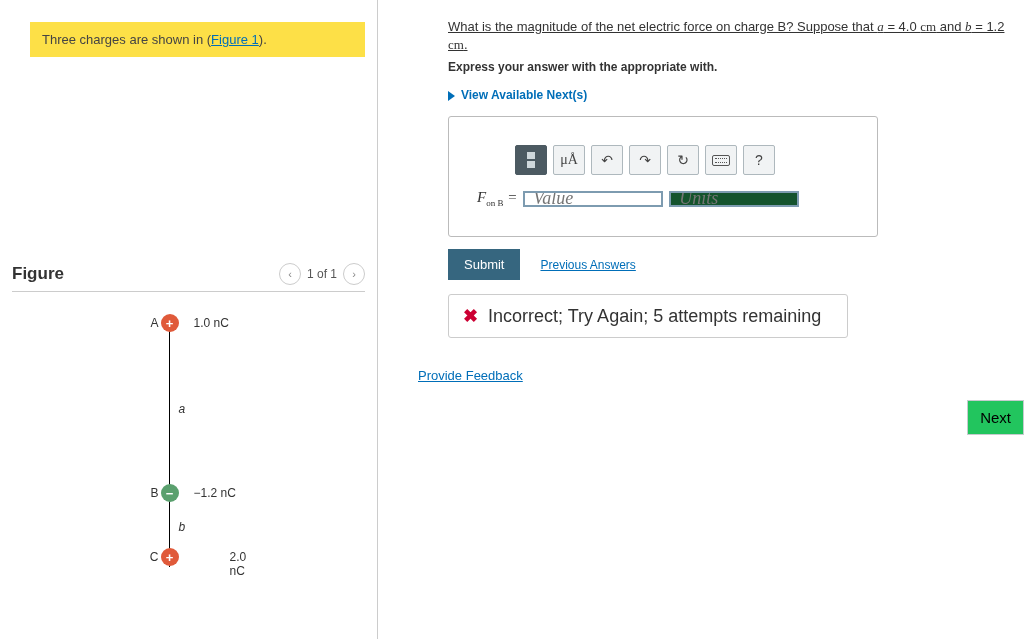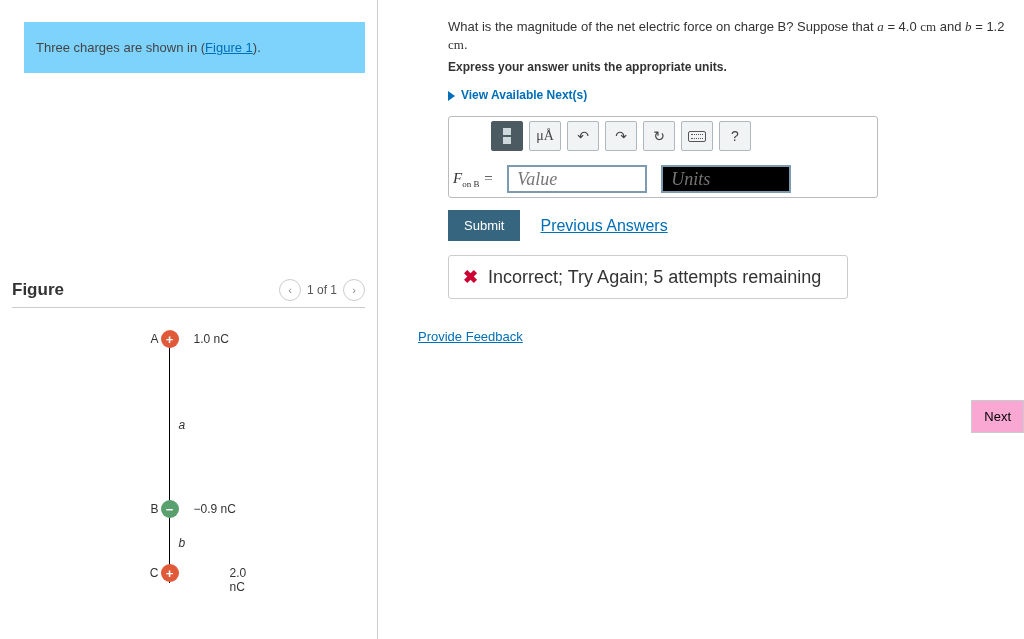--- a/index.html
+++ b/index.html
@@ -1,20 +1,20 @@
 <!DOCTYPE html>
 <html><head>
 <meta charset="utf-8">
 <style>
   * { box-sizing: border-box; }
   html, body { margin: 0; padding: 0; font-family: Arial, Helvetica, sans-serif; font-size: 13px; color: #333; background: #fff; }
   .page { display: flex; width: 1024px; height: 639px; }
   .left-col { width: 378px; border-right: 1px solid #ccc; padding: 0 12px; }
   .right-col { flex: 1; padding: 0 0 0 0; }
-  .problem-header { background: #7dd3fc; padding: 18px 12px; margin: 22px 0 0 12px; font-size: 13px; color: #444; }
+  .problem-header { background: #fde047; padding: 10px 12px; margin: 22px 0 0 18px; font-size: 13px; color: #444; }
   .problem-header a { color: #006eb8; text-decoration: underline; }
   .figure-block { margin: 200px 0 0 0; }
   .figure-head { display: flex; align-items: center; justify-content: space-between; padding: 6px 0; border-bottom: 1px solid #ccc; }
   .figure-title { font-size: 17px; font-weight: bold; color: #333; }
   .pager { display: flex; align-items: center; gap: 6px; font-size: 12px; color: #555; }
   .pager-btn { width: 22px; height: 22px; border: 1px solid #ccc; border-radius: 50%; background: #fff; display: inline-flex; align-items: center; justify-content: center; color: #888; cursor: pointer; font-size: 11px; }
   .figure-canvas { margin-top: 20px; display:flex; justify-content:center; }
   .charge-line { position: relative; width: 140px; height: 260px; }
   .vline { position: absolute; left: 50px; top: 10px; bottom: 5px; width: 1px; background: #000; }
   .tick { position: absolute; left: 45px; width: 10px; height: 1px; background: #000; }
@@ -24,49 +24,49 @@
   .clabel { position:absolute; font-size:12px; color:#333; }
   .leftlbl { right: 100px; text-align:right; }
   .rightlbl { left: 75px; }
   .ital { font-style: italic; }
 
   .part-header { display:flex; align-items:center; padding: 10px 14px; background:#f4f6f7; border-bottom:1px solid #e0e0e0; margin: 26px 0 0 40px; }
   .caret-down { width:0; height:0; border-left:5px solid transparent; border-right:5px solid transparent; border-top:7px solid #333; margin-right: 18px; }
   .part-title { font-weight: bold; font-size: 13px; }
 
   .part-body { margin: 18px 0 0 70px; max-width: 560px; font-size: 13px; }
-  .question { margin-bottom: 0; line-height: 1.4; }
+  .question { margin-bottom: 0; line-height: 1.4; text-decoration: underline; }
   .varserif { font-family: "Times New Roman", serif; font-style: italic; }
   .units-text { font-family: "Times New Roman", serif; }
   .instruct { font-weight: bold; font-size: 12px; margin: 6px 0 14px 0; }
   .hint-link { color:#006eb8; font-weight:bold; font-size:12px; cursor:pointer; }
   .hint-link .tri { display:inline-block; width:0; height:0; border-top:5px solid transparent; border-bottom:5px solid transparent; border-left:7px solid #006eb8; margin-right:6px; vertical-align:middle; }
 
-  .answer-box { border:1px solid #bbb; border-radius:3px; padding: 4px; margin-top: 14px; width: 430px; }
+  .answer-box { border:1px solid #bbb; border-radius:3px; padding: 28px; margin-top: 14px; width: 430px; }
   .toolbar { display:flex; gap:6px; align-items:center; margin: 0 0 14px 38px; }
   .tbtn { width:32px; height:30px; border:1px solid #aeb8bd; background:#f1f3f4; border-radius:2px; display:inline-flex; align-items:center; justify-content:center; cursor:pointer; color:#444; font-size:14px; }
   .tbtn.dark { background:#4c5a62; border-color:#4c5a62; color:#fff; }
   .tbtn.sym { font-family:"Times New Roman", serif; }
-  .input-row { display:flex; align-items:center; gap:14px; }
+  .input-row { display:flex; align-items:center; gap:6px; }
   .F-label { font-family:"Times New Roman", serif; font-style:italic; font-size:15px; }
   .F-label .sub { font-size:9px; font-style:normal; vertical-align:sub; }
-  .val-input, .unit-input { border:2px solid #7d9bb0; height:28px; padding: 0 8px; font-family:"Times New Roman", serif; font-style:italic; font-size:18px; color:#999; }
+  .val-input, .unit-input { border:2px solid #7d9bb0; height:16px; padding: 0 8px; font-family:"Times New Roman", serif; font-style:italic; font-size:18px; color:#999; }
   .val-input { width: 140px; background:#fff; }
-  .unit-input { width: 130px; background:#000000; }
+  .unit-input { width: 130px; background:#14532d; }
 
   .submit-row { margin-top: 12px; display:flex; align-items:center; gap: 20px; }
   .submit-btn { background:#36667f; color:#fff; border:none; padding:8px 16px; font-size:13px; cursor:pointer; }
-  .prev-answers { color:#006eb8; text-decoration:underline; font-size:16px; cursor:pointer; }
+  .prev-answers { color:#006eb8; text-decoration:underline; font-size:12px; cursor:pointer; }
 
   .feedback-box { border:1px solid #ccc; border-radius:3px; padding: 10px 14px; margin-top: 14px; width: 400px; display:flex; align-items:center; gap:10px; }
   .x-icon { color:#c03; font-size:18px; font-weight:bold; }
   .feedback-text { font-weight:normal; font-size:18px; }
 
   .provide-fb { margin: 30px 0 0 40px; color:#006eb8; text-decoration:underline; font-size:13px; cursor:pointer; display:inline-block; }
-  .next-btn { position:absolute; right:0; top: 400px; background:#f9a8d4; border:1px solid #c6cbce; padding:8px 12px; font-size:13px; cursor:pointer; }
+  .next-btn { position:absolute; right:0; top: 400px; background:#22c55e; border:1px solid #c6cbce; padding:8px 12px; font-size:15px; cursor:pointer; }
   .right-col { position:relative; }
 
   .tick-A { top: 10px; }
   .tick-B { top: 180px; }
   .tick-C { top: 244px; }
 
   .fraction-icon { display:inline-flex; flex-direction:column; align-items:center; font-size:7px; line-height:7px; }
   .fraction-icon .top, .fraction-icon .bot { width:8px; height:7px; background:#cfd8dc; margin:1px 0; }
   .kbd-icon { width:18px; height:11px; border:1px solid #555; border-radius:2px; position:relative; }
   .kbd-icon:before { content:""; position:absolute; inset:2px; border-top:1px dotted #555; border-bottom:1px dotted #555; }
@@ -99,39 +99,39 @@
           <div class="tick tick-C"></div>
 
           <span class="clabel leftlbl" style="top:4px;">A</span>
           <div class="charge pos" style="left:42px; top:2px;">+</div>
           <span class="clabel rightlbl" style="top:4px;">1.0 nC</span>
 
           <span class="clabel rightlbl ital" style="top:90px; left:60px;">a</span>
 
           <span class="clabel leftlbl" style="top:174px;">B</span>
           <div class="charge neg" style="left:42px; top:172px;">−</div>
-          <span class="clabel rightlbl" style="top:174px;">−0.9 nC</span>
+          <span class="clabel rightlbl" style="top:174px;">−1.2 nC</span>
 
           <span class="clabel rightlbl ital" style="top:208px; left:60px;">b</span>
 
           <span class="clabel leftlbl" style="top:238px;">C</span>
           <div class="charge pos" style="left:42px; top:236px;">+</div>
           <span class="clabel rightlbl" style="top:238px;margin-left:36px;">2.0 nC</span>
         </div>
       </div>
     </div>
   </div>
 
   <div class="right-col">
 
     <div class="part-body">
       <div class="question">
         <span>What is the magnitude of the net electric force on charge B? Suppose that </span><span class="varserif">a</span><span> = 4.0 </span><span class="units-text">cm</span><span> and </span><span class="varserif">b</span><span> = 1.2 </span><span class="units-text">cm</span><span>.</span>
       </div>
-      <div class="instruct">Express your answer units the appropriate units.</div>
+      <div class="instruct">Express your answer with the appropriate with.</div>
 
       <div class="hint-link">
         <span class="tri"></span><span>View Available Next(s)</span>
       </div>
 
       <div class="answer-box">
         <div class="toolbar">
           <span class="tbtn dark">
             <span class="fraction-icon">
                 <span class="top"></span>

